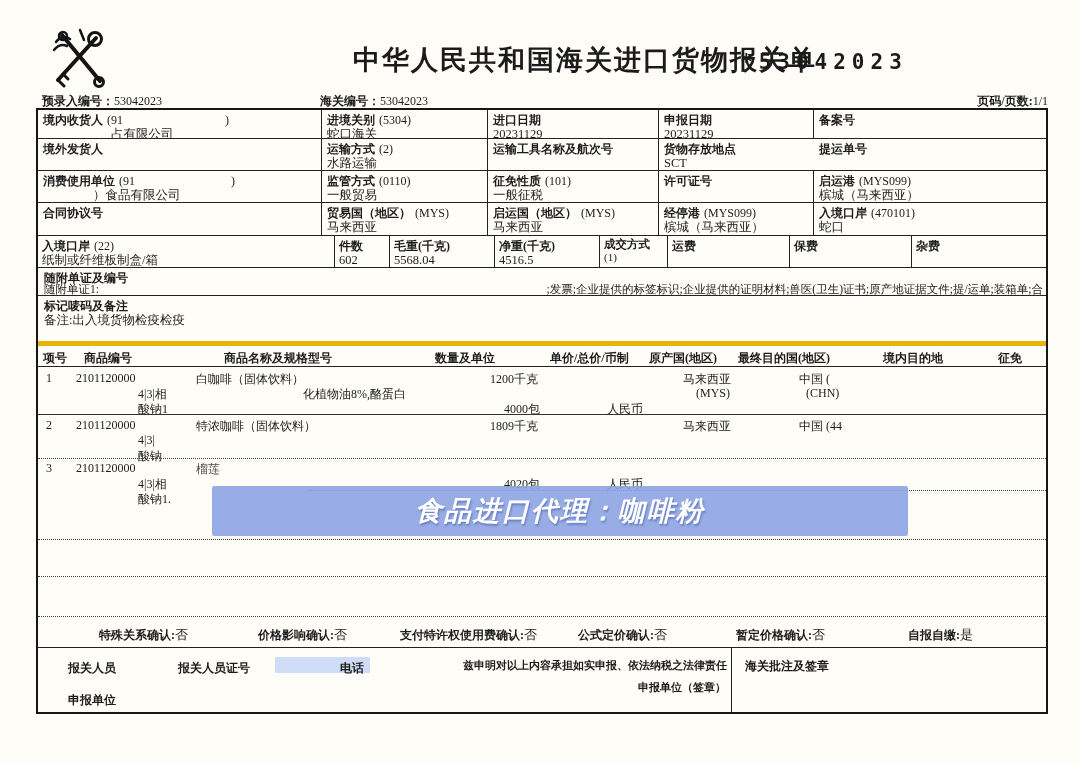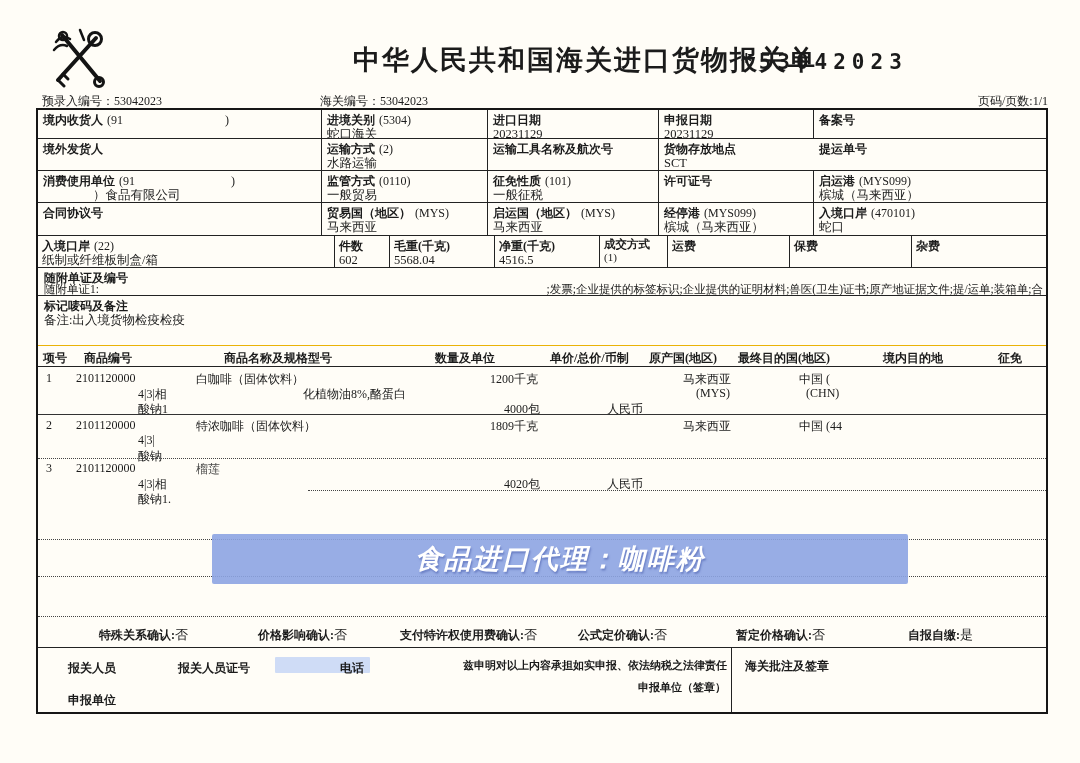--- a/index.html
+++ b/index.html
@@ -7,21 +7,21 @@
   .sheet{position:relative;width:1080px;height:763px;background:#fffdf7;
          font-family:"Liberation Serif","DejaVu Serif",serif;color:#1b1b1b;overflow:hidden;}
   .abs{position:absolute;}
   .pre{white-space:pre;}
   .nw{white-space:nowrap;}
 
   
   .title{font-size:27px;font-weight:bold;letter-spacing:2px;}
   .docnum{font-family:"DejaVu Sans Mono",monospace;font-size:21px;font-weight:600;letter-spacing:6px;}
   .hstrip{font-size:12px;}
-  .hstrip .lab{font-weight:normal;}
+  .hstrip .lab{font-weight:bold;}
 
   
   .frame{position:absolute;left:36px;top:108px;width:1012px;height:606px;
          border:2px solid #161616;pointer-events:none;box-sizing:border-box;}
 
   
   .info-grid{position:absolute;left:38px;top:110px;width:1010px;height:126px;
              display:grid;grid-template-columns:284px 166px 171px 155px 234px;
              grid-template-rows:29px 32px 32px 33px;box-sizing:border-box;}
   .ic{border-right:1px solid #222;border-bottom:1px solid #222;padding:2px 5px;
@@ -34,35 +34,35 @@
   
   .weights{position:absolute;left:38px;top:236px;width:1010px;height:32px;
            display:grid;grid-template-columns:297px 55px 105px 105px 68px 122px 122px 136px;box-sizing:border-box;}
   .wc{border-right:1px solid #222;border-bottom:1px solid #222;padding:2px 4px;
       box-sizing:border-box;line-height:13px;overflow:hidden;}
   .wc.last{border-right:none;}
 
   .docs{position:absolute;left:38px;top:268px;width:1010px;height:28px;
         border-bottom:1px solid #222;box-sizing:border-box;font-size:12px;}
   .marks{position:absolute;left:38px;top:296px;width:1010px;height:50px;
-         border-bottom:1px solid #eab308;box-sizing:border-box;font-size:12px;}
+         border-bottom:5px solid #eab308;box-sizing:border-box;font-size:12px;}
 
   
   .items-header{position:absolute;left:38px;top:346px;width:1010px;height:21px;
                 border-bottom:1px solid #222;box-sizing:border-box;}
   .ih{position:absolute;top:4px;font-size:12px;font-weight:bold;white-space:nowrap;}
   .items-body{position:absolute;left:38px;top:367px;width:1010px;height:249px;}
   .it{position:absolute;font-size:12px;white-space:nowrap;}
   .sep-solid{position:absolute;left:0;width:1010px;border-top:1px solid #333;height:0;}
   .sep-dot{position:absolute;border-top:1px dotted #444;height:0;}
 
   
   .band{position:absolute;left:174px;top:119px;width:696px;height:50px;
         background:rgba(141,164,226,0.90);border-radius:2px;display:flex;align-items:center;
-        justify-content:center;gap:74px;z-index:5;margin-top:48px;}
+        justify-content:center;gap:74px;z-index:5;}
   .band span{font-family:"Liberation Sans","DejaVu Sans",sans-serif;font-weight:bold;
              font-style:italic;font-size:27px;color:#ffffff;letter-spacing:2px;
              text-shadow:1px 2px 2px rgba(70,90,170,0.55);white-space:nowrap;}
 
   
   .confirm{position:absolute;left:38px;top:616px;width:1010px;height:32px;
            border-top:1px dotted #444;border-bottom:1px solid #222;box-sizing:border-box;}
   .cf{position:absolute;top:9px;font-size:12px;white-space:nowrap;}
   .cf .cl{font-weight:bold;}
   .cf .cv{font-size:13px;}
@@ -109,20 +109,21 @@
   </div>
   <div class="abs hstrip" style="right:32px;top:93px;">
     <span class="lab">页码/页数:</span><span>1/1</span>
   </div>
 
   <div class="info-grid">
 
     <div class="ic">
       <span class="lab">境内收货人</span>
       <span class="cod pre">(91                                  )</span>
+      <div class="v" style="padding-left:68px;">占有限公司</div>
     </div>
     <div class="ic">
       <span class="lab">进境关别</span>
       <span class="cod">(5304)</span>
       <div class="v">蛇口海关</div>
     </div>
     <div class="ic">
       <span class="lab">进口日期</span>
       <div class="v">20231129</div>
     </div>

